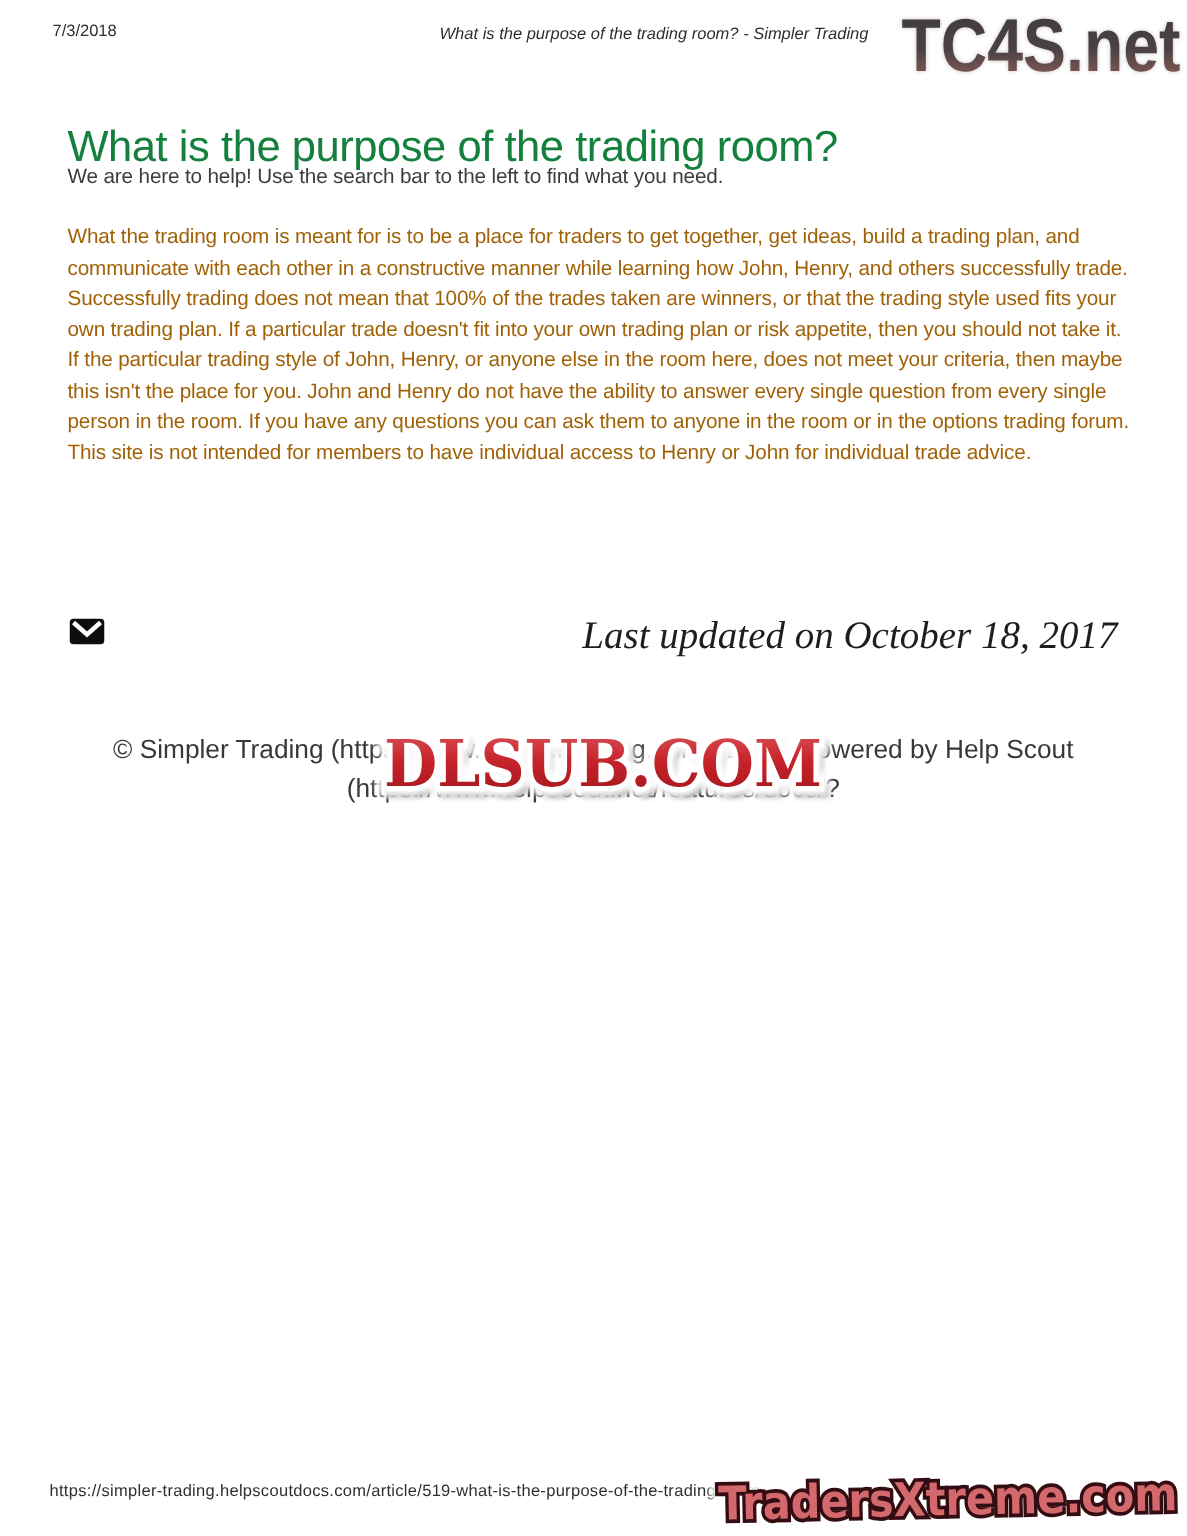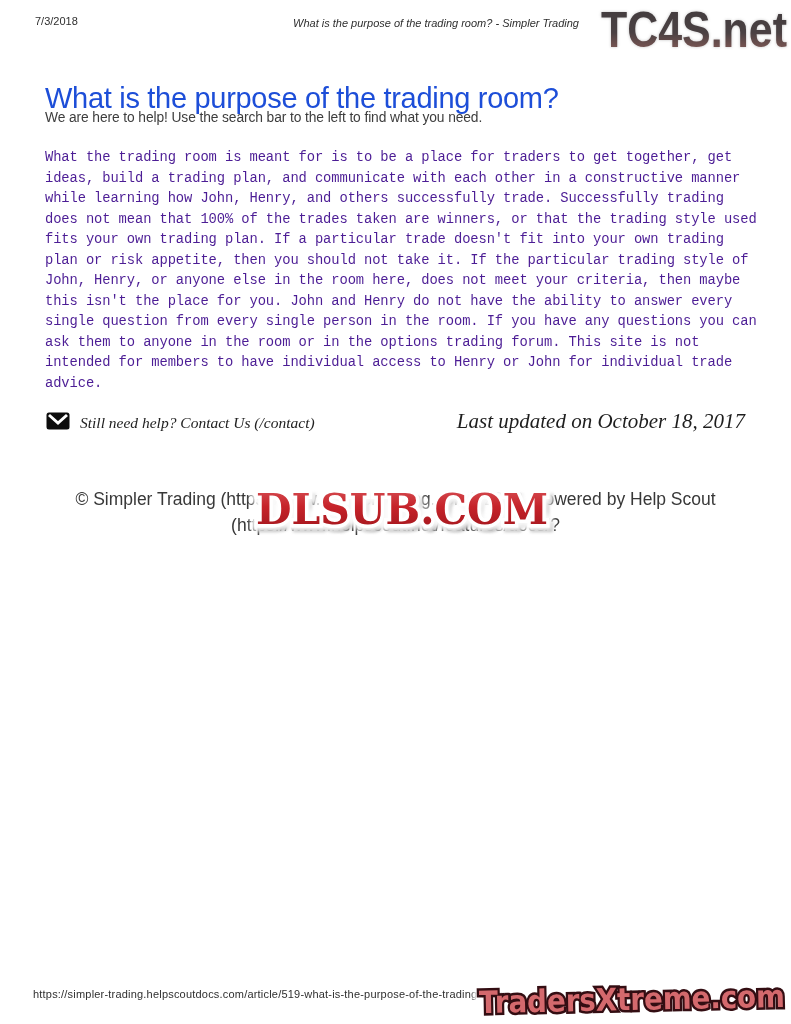--- a/index.html
+++ b/index.html
@@ -6,27 +6,27 @@
   html,body{margin:0;padding:0;background:#fff;}
   .page{
     position:relative;width:791px;height:1024px;background:#ffffff;overflow:hidden;
     font-family:"Liberation Sans",sans-serif;
   }
   
   .ph-date{position:absolute;left:35px;top:15px;font-size:11px;color:#2f2f2f;}
   .ph-title{position:absolute;left:436px;top:17px;transform:translateX(-50%);font-size:11px;color:#2f2f2f;white-space:nowrap;font-style:italic;}
   .tc4s{position:absolute;left:596px;top:2px;filter:drop-shadow(0 0 1.5px rgba(190,190,190,.9));}
   
-  .h1{position:absolute;left:45px;top:63px;font-size:29px;font-weight:400;letter-spacing:-.3px;color:#1d4ed8;white-space:nowrap;}
+  .h1{position:absolute;left:45px;top:63px;font-size:29px;font-weight:400;letter-spacing:-.3px;color:#15803d;white-space:nowrap;}
   .intro{position:absolute;left:45px;top:110px;font-size:13.8px;color:#3d3d3d;letter-spacing:-.1px;}
-  .bodytext{position:absolute;left:45px;top:148px;width:712px;font-size:13.8px;line-height:20.5px;color:#4c1d95;letter-spacing:-.1px;font-family:Liberation Mono, monospace;}
+  .bodytext{position:absolute;left:45px;top:148px;width:712px;font-size:13.8px;line-height:20.5px;color:#a16207;letter-spacing:-.1px;}
   
   .mailicon{position:absolute;left:46px;top:412px;}
   .contact{position:absolute;left:80px;top:414px;font-family:"Liberation Serif",serif;font-style:italic;font-size:15.5px;color:#222;cursor:pointer;}
-  .updated{position:absolute;right:46px;top:409px;font-family:"Liberation Serif",serif;font-style:italic;font-size:21px;color:#1e1e1e;white-space:nowrap;}
+  .updated{position:absolute;right:46px;top:409px;font-family:"Liberation Serif",serif;font-style:italic;font-size:26px;color:#1e1e1e;white-space:nowrap;}
   
   .sfooter{position:absolute;left:0;top:486px;width:791px;text-align:center;font-size:17.5px;line-height:26px;color:#383838;}
   .dlsub{position:absolute;left:246px;top:477px;}
   
   .pf-url{position:absolute;left:33px;top:988px;font-size:11px;color:#2f2f2f;letter-spacing:.2px;}
   .txtreme{position:absolute;left:471px;top:976px;}
 </style>
 </head>
 <body>
 
@@ -47,21 +47,20 @@
   </svg>
 
   <h1 class="h1">What is the purpose of the trading room?</h1>
   <div class="intro">We are here to help! Use the search bar to the left to find what you need.</div>
   <div class="bodytext">What the trading room is meant for is to be a place for traders to get together, get ideas, build a trading plan, and communicate with each other in a constructive manner while learning how John, Henry, and others successfully trade. Successfully trading does not mean that 100% of the trades taken are winners, or that the trading style used fits your own trading plan. If a particular trade doesn't fit into your own trading plan or risk appetite, then you should not take it. If the particular trading style of John, Henry, or anyone else in the room here, does not meet your criteria, then maybe this isn't the place for you. John and Henry do not have the ability to answer every single question from every single person in the room. If you have any questions you can ask them to anyone in the room or in the options trading forum. This site is not intended for members to have individual access to Henry or John for individual trade advice.</div>
 
   <svg class="mailicon" width="24" height="18" viewBox="0 0 24 18">
     <rect x="0.5" y="0.5" width="23" height="17" rx="2.5" fill="#0d0d0d"></rect>
     <polyline points="3,3 12,11 21,3" fill="none" stroke="#ffffff" stroke-width="3"></polyline>
   </svg>
-  <div class="contact">Still need help? Contact Us (/contact)</div>
   <div class="updated">Last updated on October 18, 2017</div>
 
   <div class="sfooter">
     <div>© Simpler Trading (https://www.simplertrading.com/) 2018. Powered by Help Scout</div>
     <div>(https://www.helpscout.net/features/docs/?</div>
   </div>
 
   <svg class="dlsub" width="312" height="68" viewBox="0 0 312 68">
     <defs>
       <linearGradient id="dlgrad" x1="0" y1="0" x2="0" y2="1">

